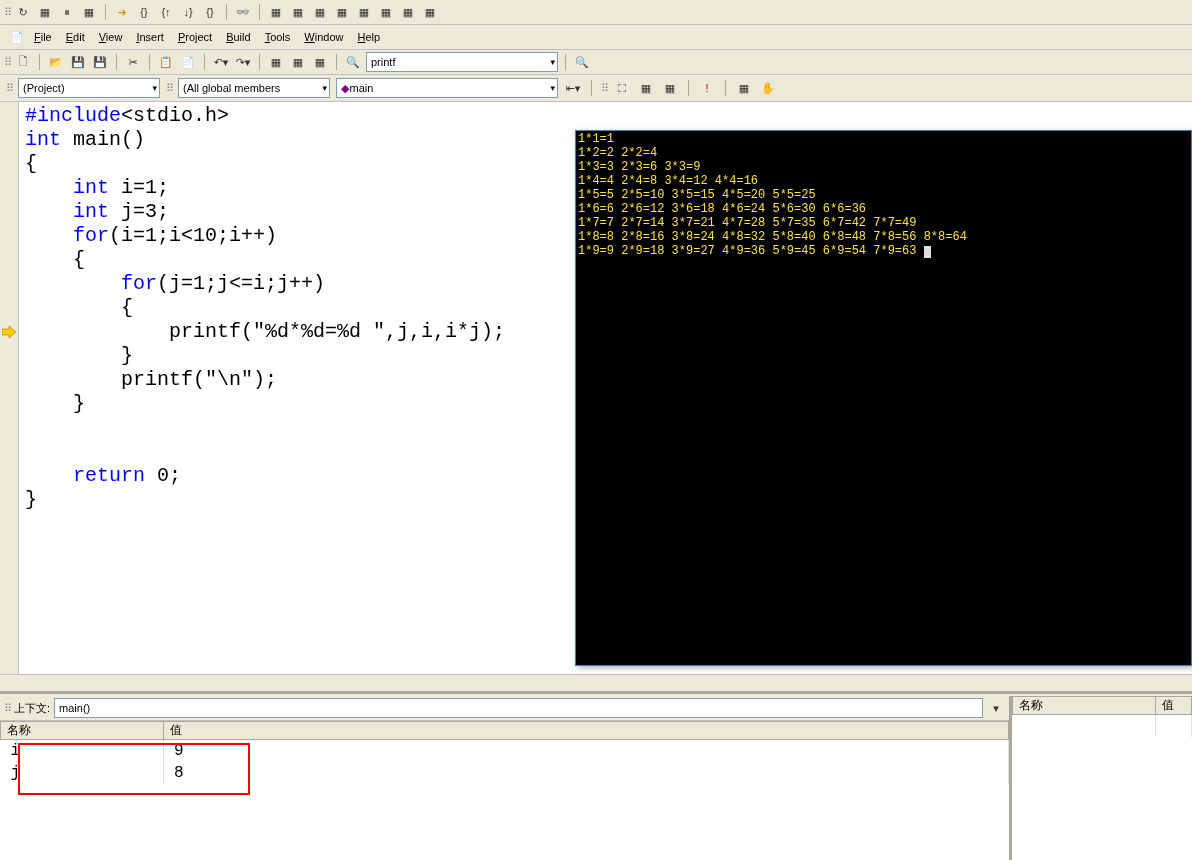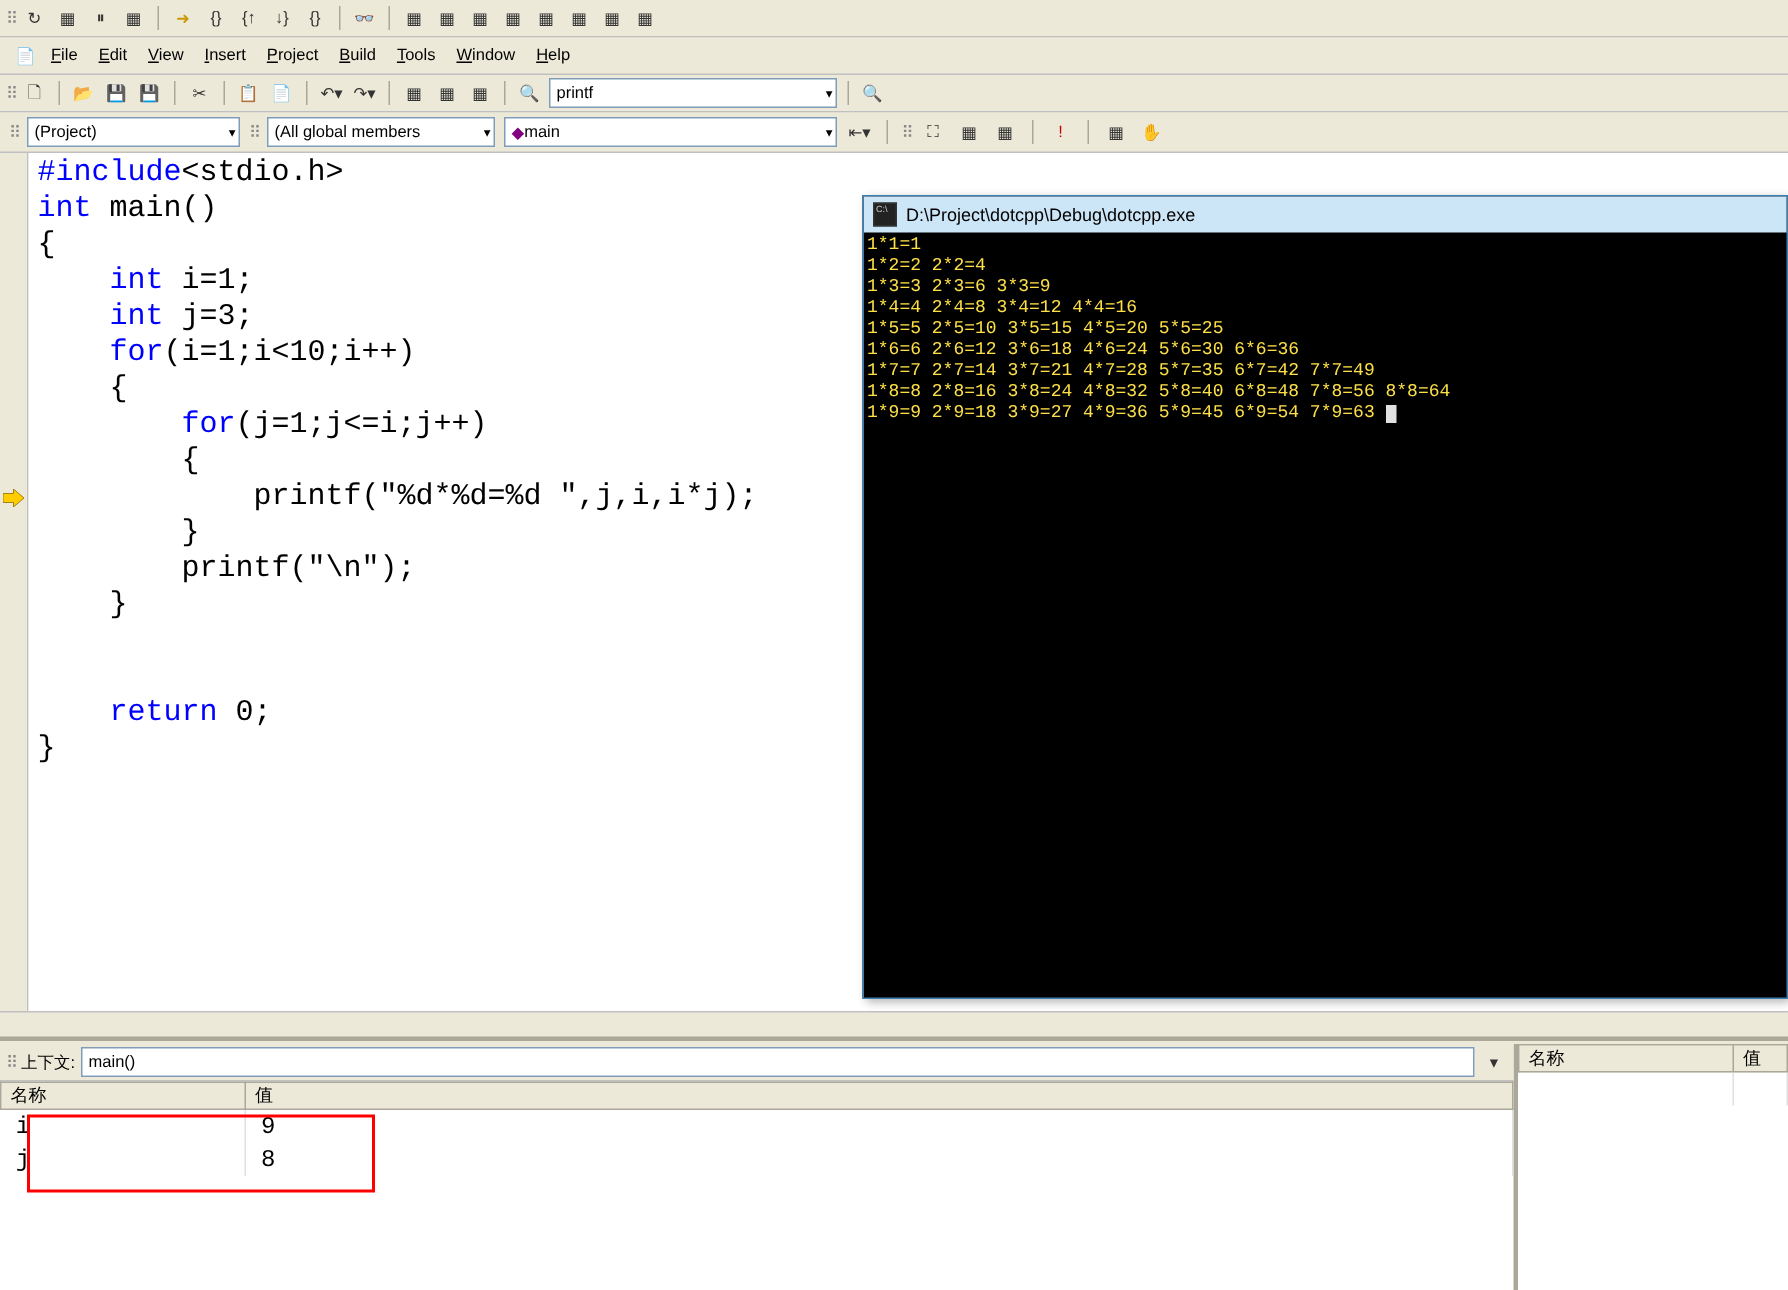--- a/index.html
+++ b/index.html
@@ -344,24 +344,20 @@
 </span><span>
 </span><span>
 </span><span>    </span><span class="kw">return</span><span> 0;
 </span><span>}
 </span></div>
 </div>
 
 <div class="scroll-stub"></div>
 
 <div class="console-win">
-  <div class="console-title">
-    <span class="console-icon"></span>
-    <span>D:\Project\dotcpp\Debug\dotcpp.exe</span>
-  </div>
   <div class="console-body" id="console-body"><div>1*1=1</div><div>1*2=2 2*2=4</div><div>1*3=3 2*3=6 3*3=9</div><div>1*4=4 2*4=8 3*4=12 4*4=16</div><div>1*5=5 2*5=10 3*5=15 4*5=20 5*5=25</div><div>1*6=6 2*6=12 3*6=18 4*6=24 5*6=30 6*6=36</div><div>1*7=7 2*7=14 3*7=21 4*7=28 5*7=35 6*7=42 7*7=49</div><div>1*8=8 2*8=16 3*8=24 4*8=32 5*8=40 6*8=48 7*8=56 8*8=64</div><div>1*9=9 2*9=18 3*9=27 4*9=36 5*9=45 6*9=54 7*9=63 <span class="cursor-block"></span></div></div>
 </div>
 
 <div class="bottom-panel">
   <div class="watch-left" style="position:relative">
     <div class="context-bar">
       <span class="grip">⠿</span>
       <span>上下文:</span>
       <input class="context-input" value="main()" style="">
       <span class="tb-btn">▾</span>

